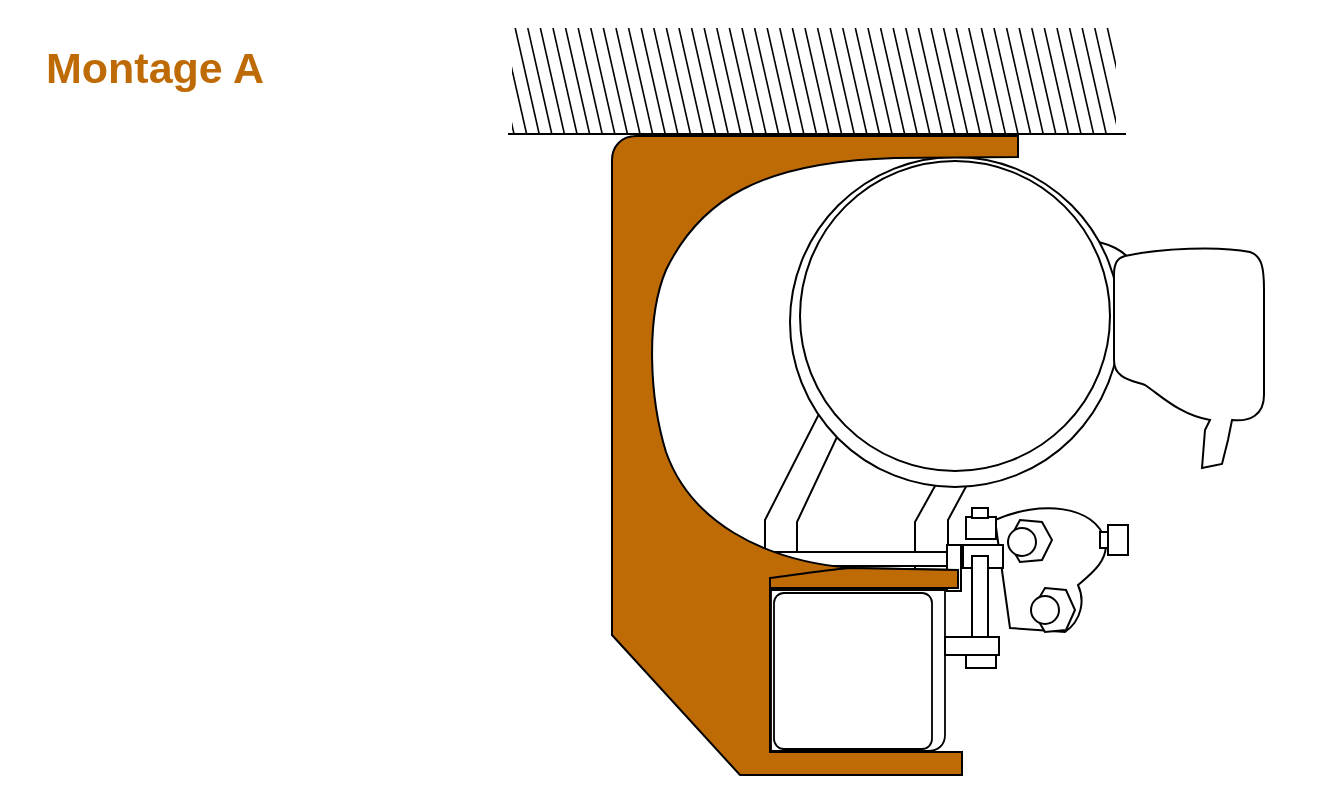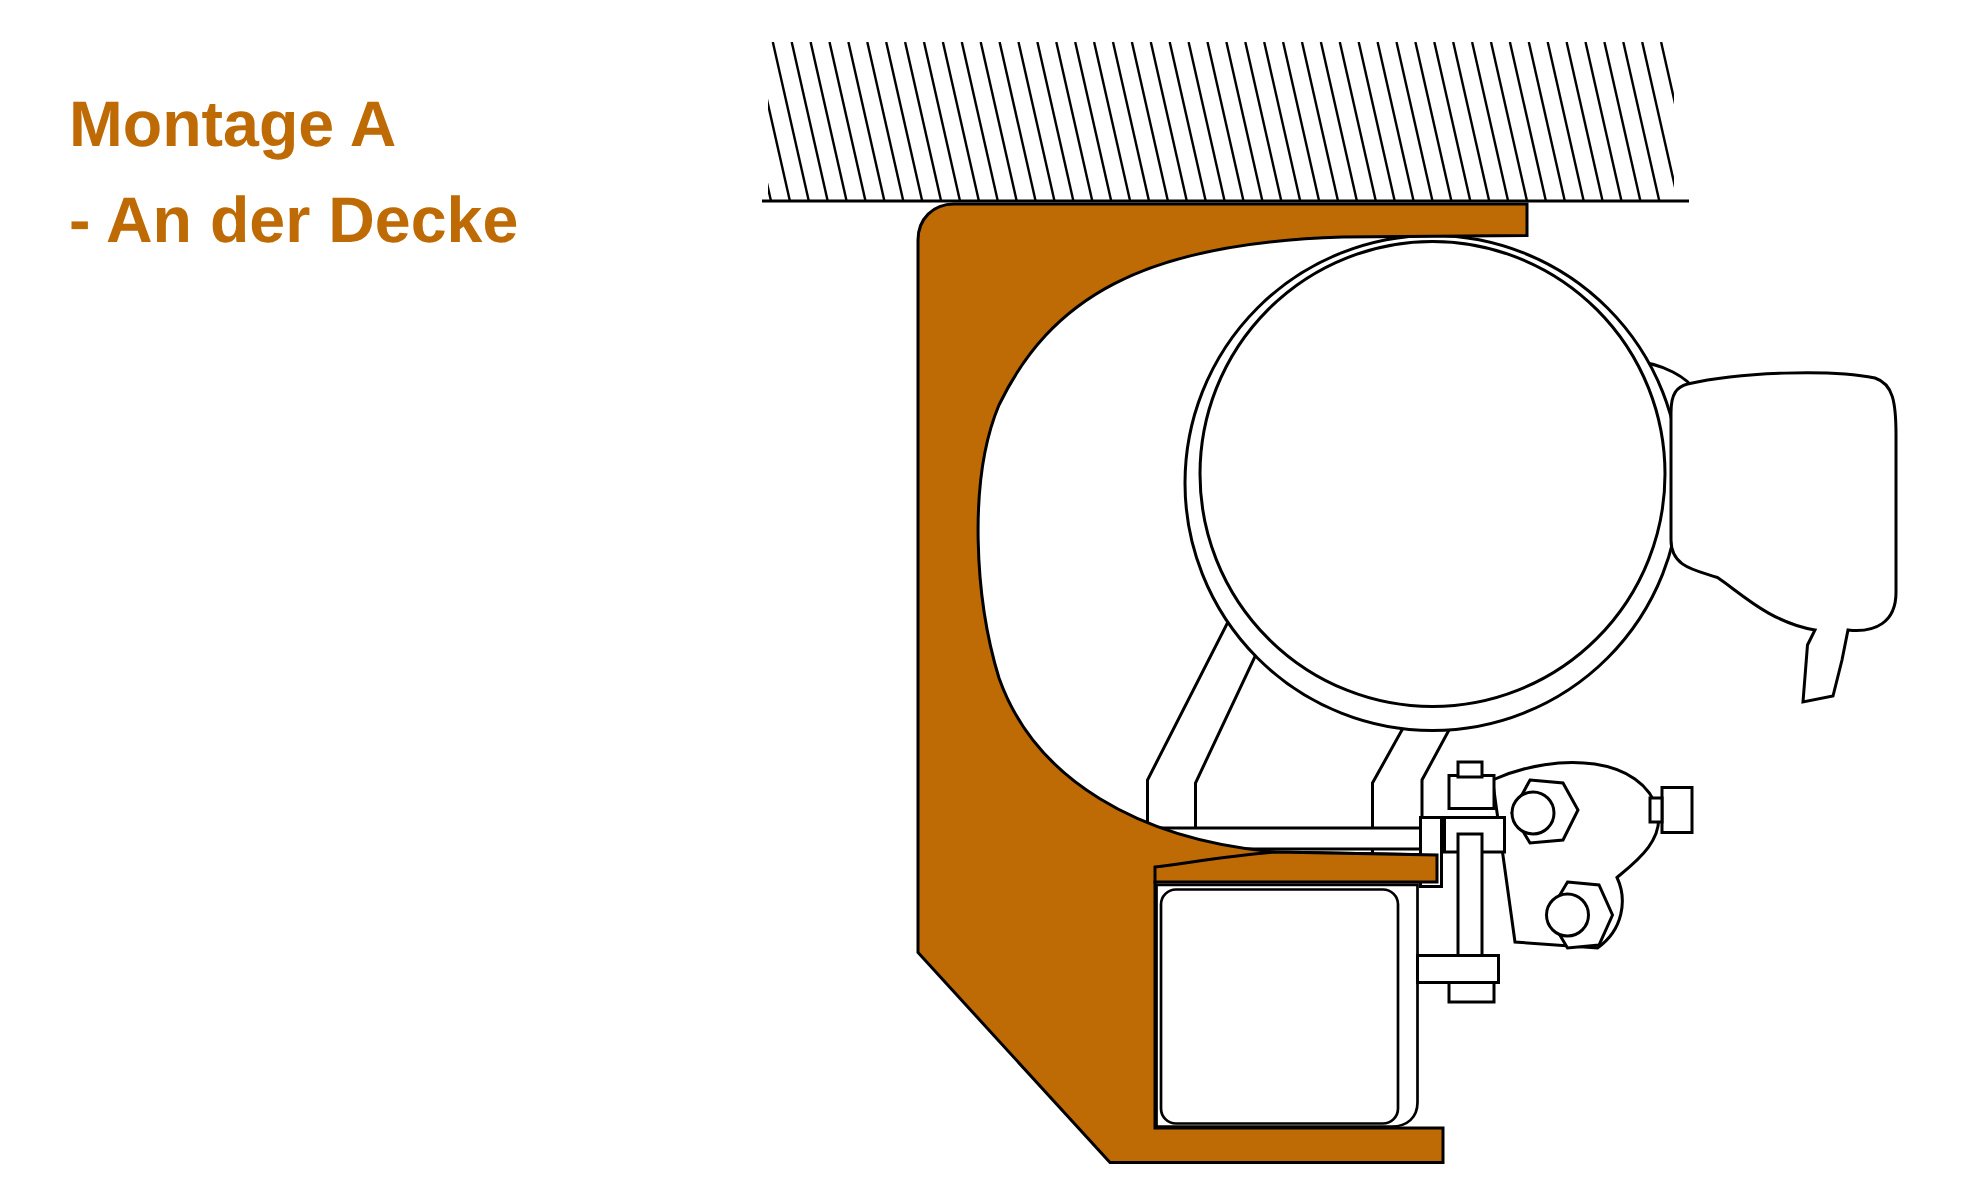--- a/index.html
+++ b/index.html
@@ -1,33 +1,32 @@
 <!DOCTYPE html>
 <html><head>
   <meta charset="utf-8">
   <style>
     html, body { margin: 0; padding: 0; background: #ffffff; }
     body { width: 1320px; height: 792px; position: relative; overflow: hidden; }
-    .title-block { position: absolute; left: 46px; top: 51px; }
+    .title-block { position: absolute; left: 46px; top: 36px; text-align: center; }
     .title-line {
       font-family: "Liberation Sans", sans-serif;
       font-weight: bold;
       font-size: 43px;
       line-height: 64px;
       color: #bf6b05;
       white-space: nowrap;
     }
     svg.diagram { position: absolute; left: 0; top: 0; }
   </style>
 </head>
 <body>
 
 <div class="title-block">
   <div class="title-line">Montage A</div>
-  <div class="title-line">- An der Decke</div>
 </div>
 
 <svg class="diagram" width="1320" height="792" viewBox="0 0 1320 792">
   <defs>
     <clipPath id="hatchClip">
         <rect x="512" y="28" width="604" height="106"></rect>
       </clipPath>
   </defs>
 
   <g clip-path="url(#hatchClip)" stroke="#000" stroke-width="1.6">

